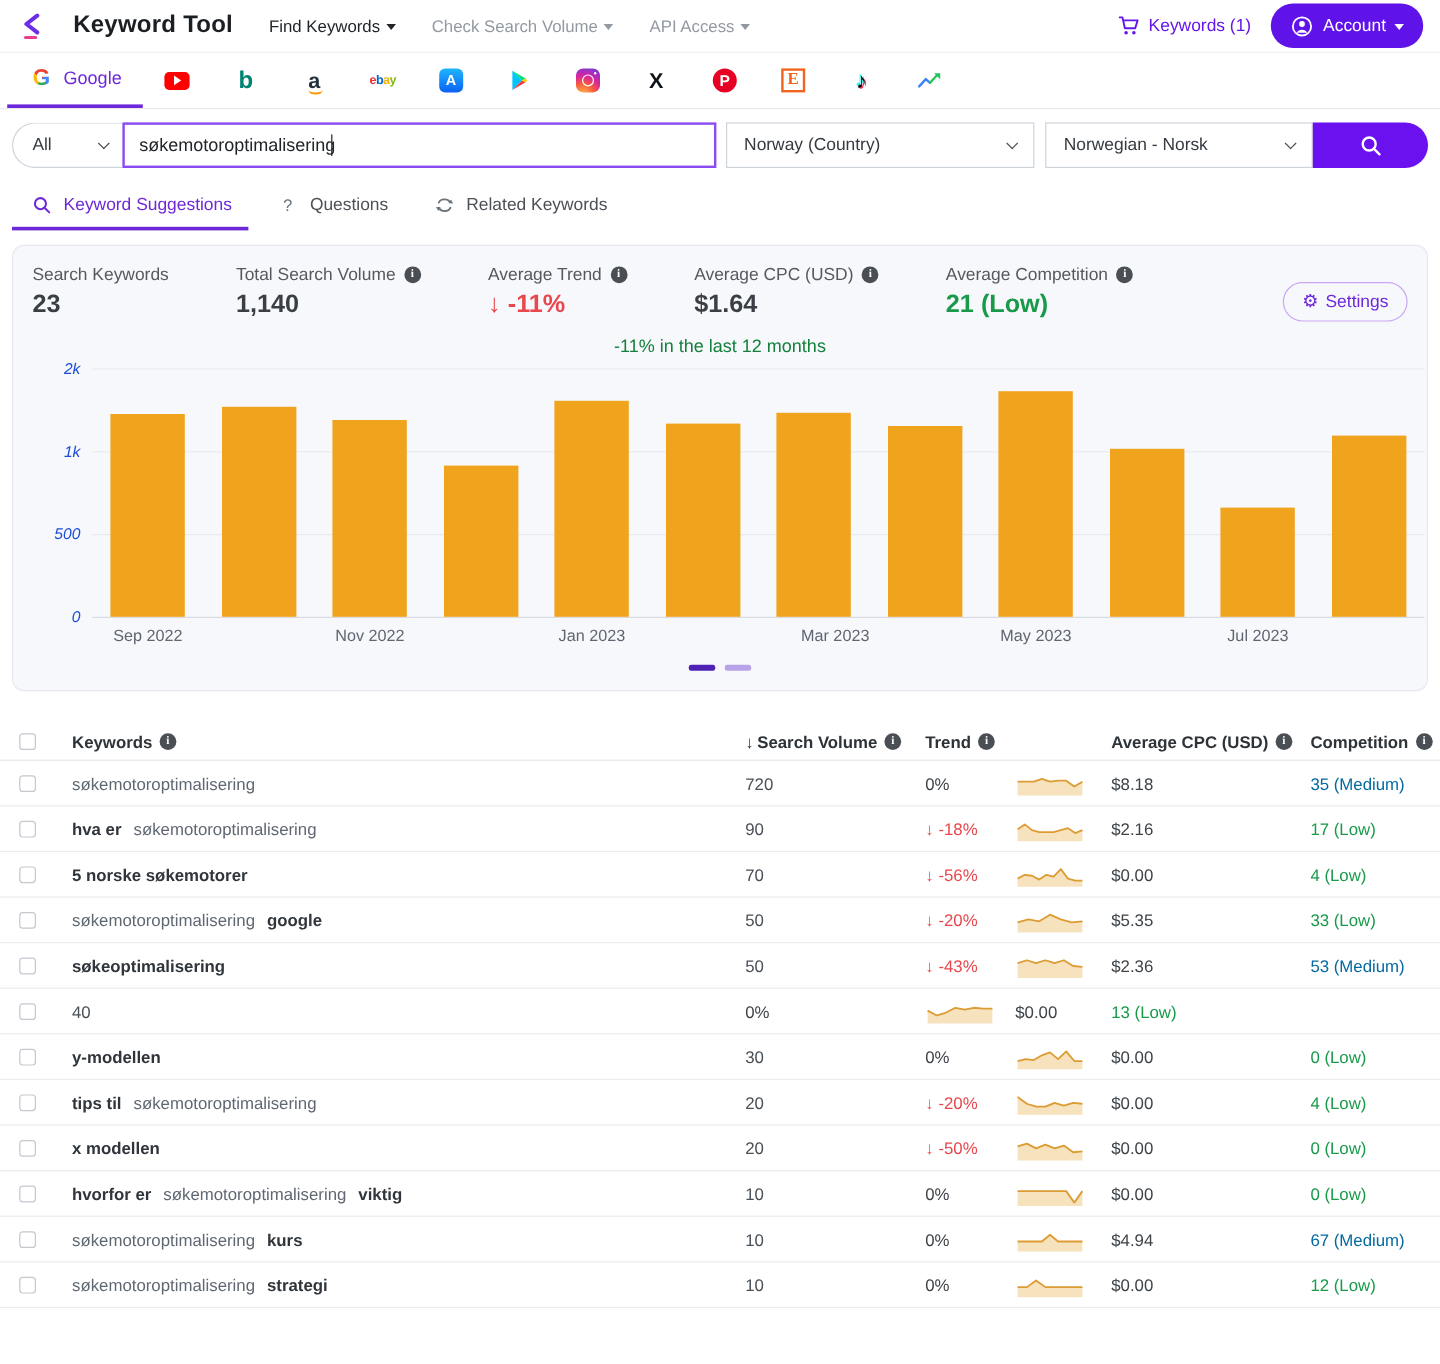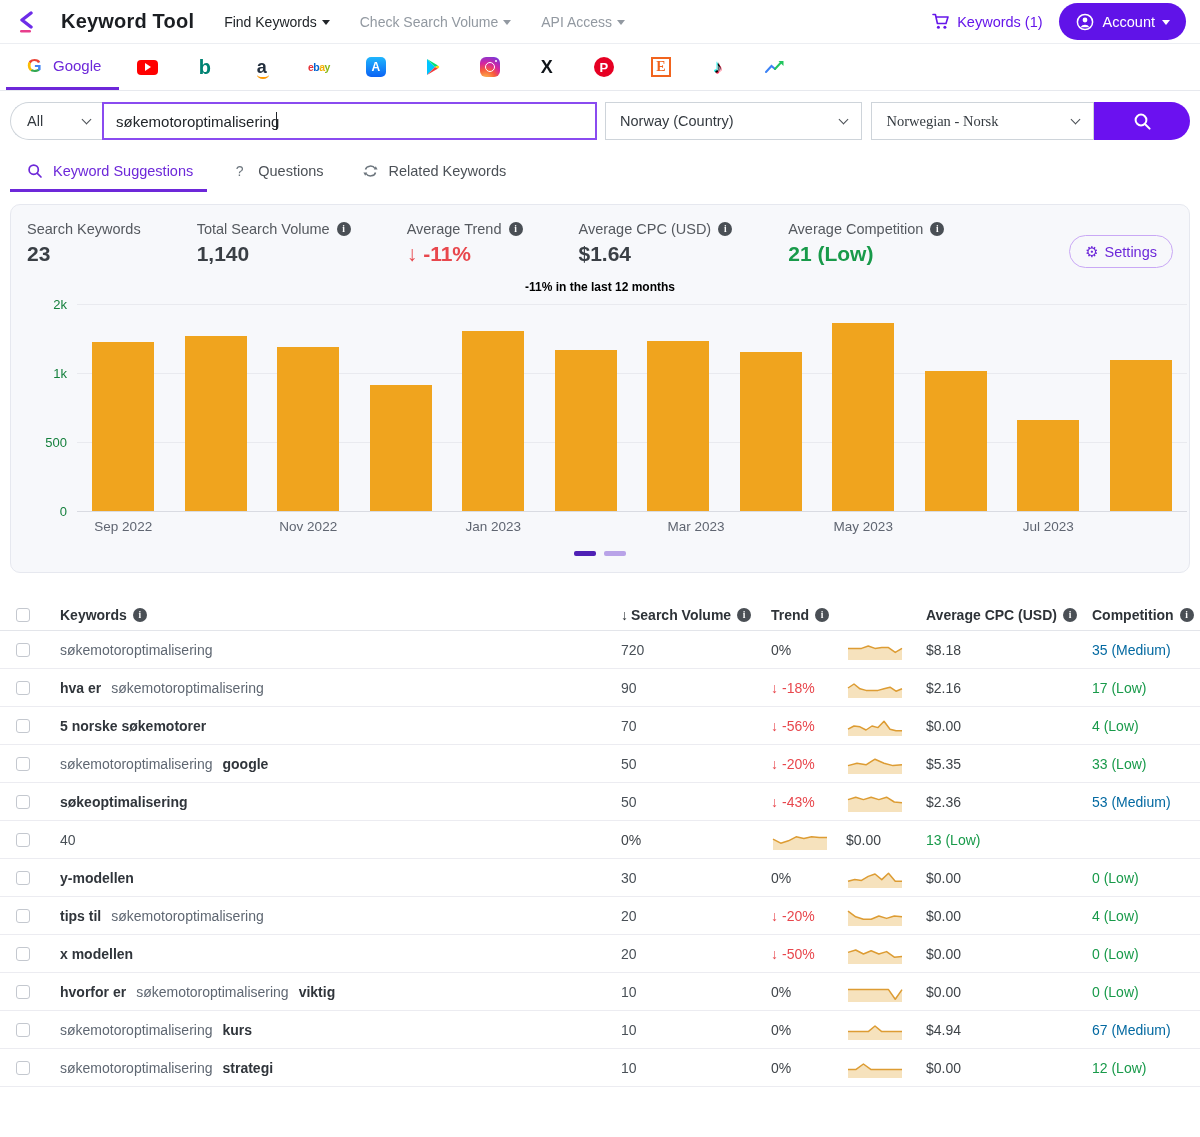--- a/index.html
+++ b/index.html
@@ -44,21 +44,21 @@
   
   .search-row { display:flex; align-items:stretch; padding:11px 10px 12px 10px; }
   .scope-select { width:95px; border:1px solid #ced4da; border-right:none; border-radius:19px 0 0 19px; display:flex; align-items:center; justify-content:space-between; padding:0 12px 0 16px; font-size:14.5px; color:#343a40; height:38px; cursor:pointer; background:#fff; }
   .chev { width:7px; height:7px; border-right:1.8px solid #4a4f55; border-bottom:1.8px solid #4a4f55; transform:rotate(45deg); margin-top:-3px; }
   .query-wrap { position:relative; flex:0 0 495px; height:38px; }
   .query-input { width:100%; height:38px; border:2px solid #8a4bf0; padding:0 12px; font-size:15px; color:#212529; font-family:inherit; outline:none; }
   .caret-bar { position:absolute; left:174px; top:10px; width:1px; height:18px; background:#212529; animation:blink 1.1s steps(1) infinite; }
   @keyframes blink { 50% { opacity:0; } }
   .sel-box { border:1px solid #ced4da; height:38px; display:flex; align-items:center; justify-content:space-between; padding:0 14px; font-size:14.5px; color:#343a40; background:#fff; cursor:pointer; }
   .sel-country { width:268px; margin-left:8px; }
-  .sel-lang { width:232px; margin-left:9px;font-family:Liberation Serif, serif; }
+  .sel-lang { width:232px; margin-left:9px; }
   .search-btn { width:100px; height:38px; background:#6b11f0; border:none; border-radius:0 19px 19px 0; display:flex; align-items:center; justify-content:center; cursor:pointer; }
 
   
   .result-tabs { display:flex; align-items:stretch; height:40px; padding:0 10px; gap:8px; }
   .rtab { display:flex; align-items:center; gap:8px; padding:0 14px; font-size:14.5px; color:#4c5157; cursor:pointer; border-bottom:3px solid transparent; }
   .rtab.active { color:#6d28d9; border-bottom-color:#6d28d9; }
   .rtab .q-mark { color:#6c757d; font-size:14px; }
 
   
   .panel { margin:12px 10px 0 10px; background:#f7f8fb; border:1px solid #e6e8ef; border-radius:10px; padding:16px 16px 10px 16px; }
@@ -66,26 +66,26 @@
   .stat { margin-right:56px; }
   .stat-label { font-size:14.5px; color:#55595f; display:flex; align-items:center; gap:7px; }
   .stat-value { font-size:21px; font-weight:700; color:#3a3f45; margin-top:5px; display:flex; align-items:center; gap:6px; }
   .stat-value.red { color:#e8474d; }
   .stat-value.green { color:#189a4a; }
   .info-i { width:14px; height:14px; border-radius:50%; background:#4a4f55; color:#fff; font-size:9.5px; font-weight:700; display:inline-flex; align-items:center; justify-content:center; font-family:"Liberation Serif",serif; cursor:pointer; flex:0 0 auto; }
   .settings-btn { position:absolute; right:0; top:14px; border:1px solid #c9a8f5; color:#6d28d9; background:transparent; border-radius:17px; height:33px; padding:0 15px; font-size:14.5px; display:flex; align-items:center; gap:6px; cursor:pointer; font-family:inherit; }
   .gear { font-size:15px; line-height:1; }
 
   
-  .chart-title { text-align:center; font-size:12px; font-weight:700; color:#000000; margin:14px 0 10px 0; }
+  .chart-title { text-align:center; font-size:15px; font-weight:400; color:#15803d; margin:14px 0 10px 0; }
   .chart-wrap { position:relative; margin-left:50px; width:1110px; }
   .plot { position:relative; height:207px; }
   .gridline { position:absolute; left:0; right:0; height:1px; background:#e9eaef; }
   .gridline.zero { background:#d9dbe2; }
-  .ytick { position:absolute; right:calc(100% + 10px); transform:translateY(-50%); font-size:13px; color:#15803d; white-space:nowrap; }
+  .ytick { position:absolute; right:calc(100% + 10px); transform:translateY(-50%); font-size:13px; color:#1d4ed8; white-space:nowrap;font-style:italic; }
   .bar { position:absolute; bottom:0; width:62px; background:#f0a41e; }
   .xlabels { position:relative; height:24px; margin-top:4px; }
   .xlabel { position:absolute; transform:translateX(-50%); font-size:13.5px; color:#5f6571; white-space:nowrap; top:4px; }
   .chart-dots { display:flex; justify-content:center; gap:8px; margin:12px 0 6px 0; }
   .dash { width:22px; height:5px; border-radius:2px; cursor:pointer; }
   .dash.on { background:#4f21b5; }
   .dash.off { background:#b9a3e8; }
 
   
   .table { margin-top:26px; }

